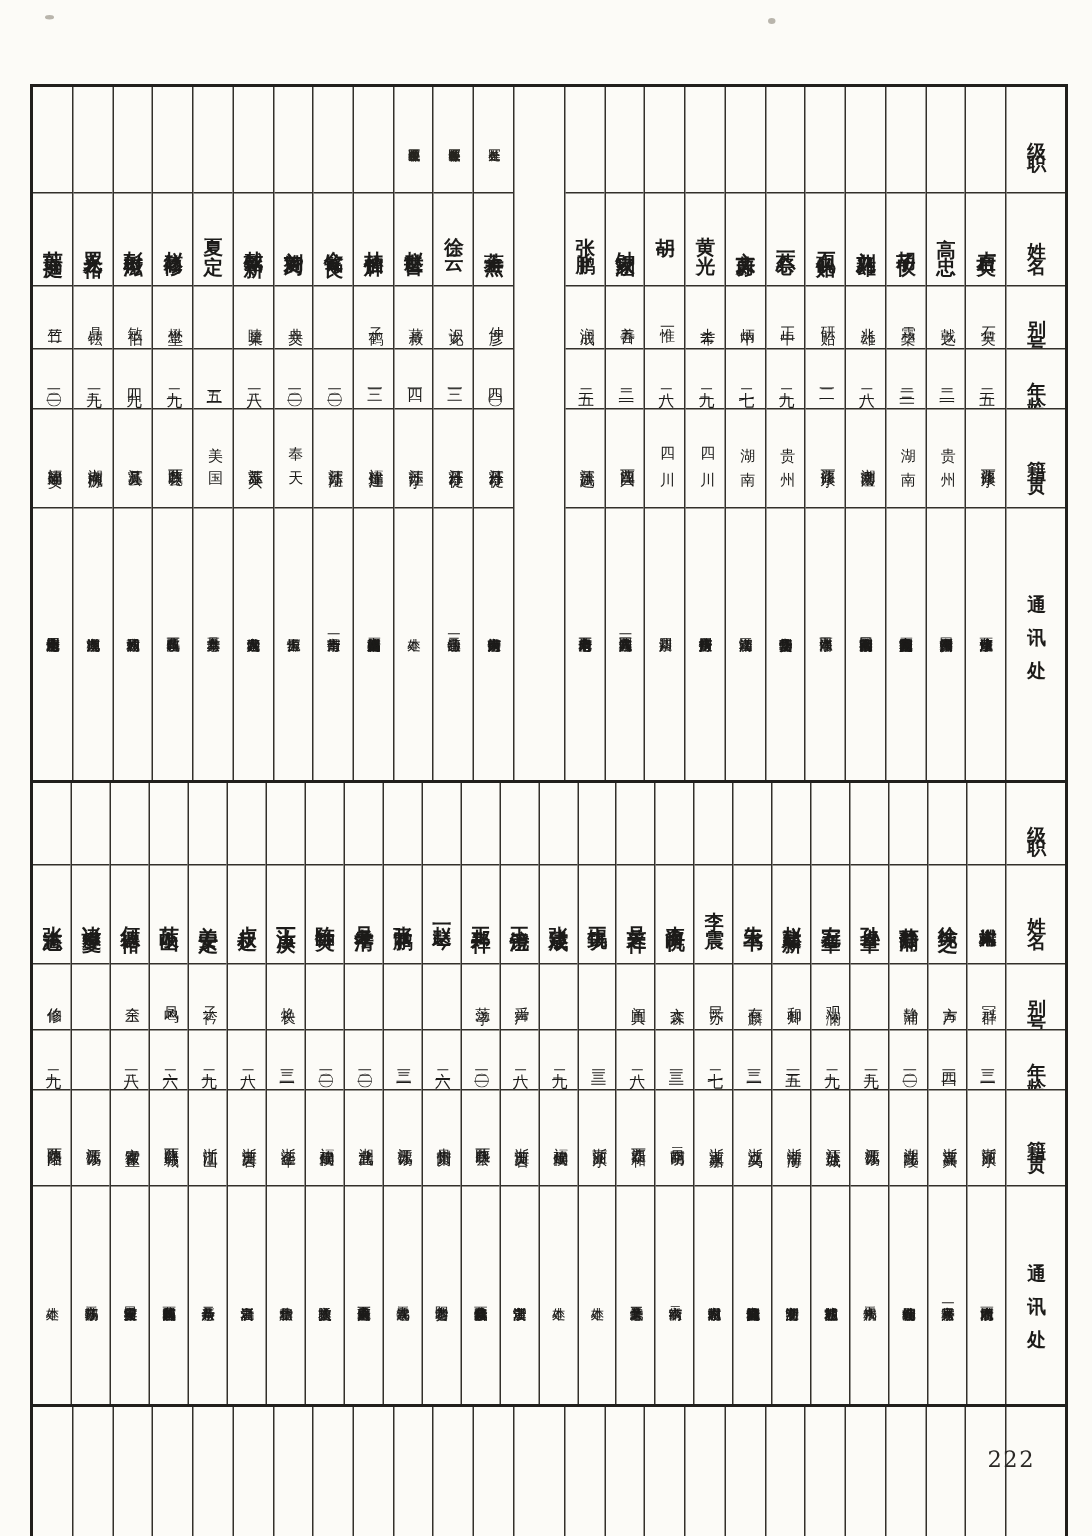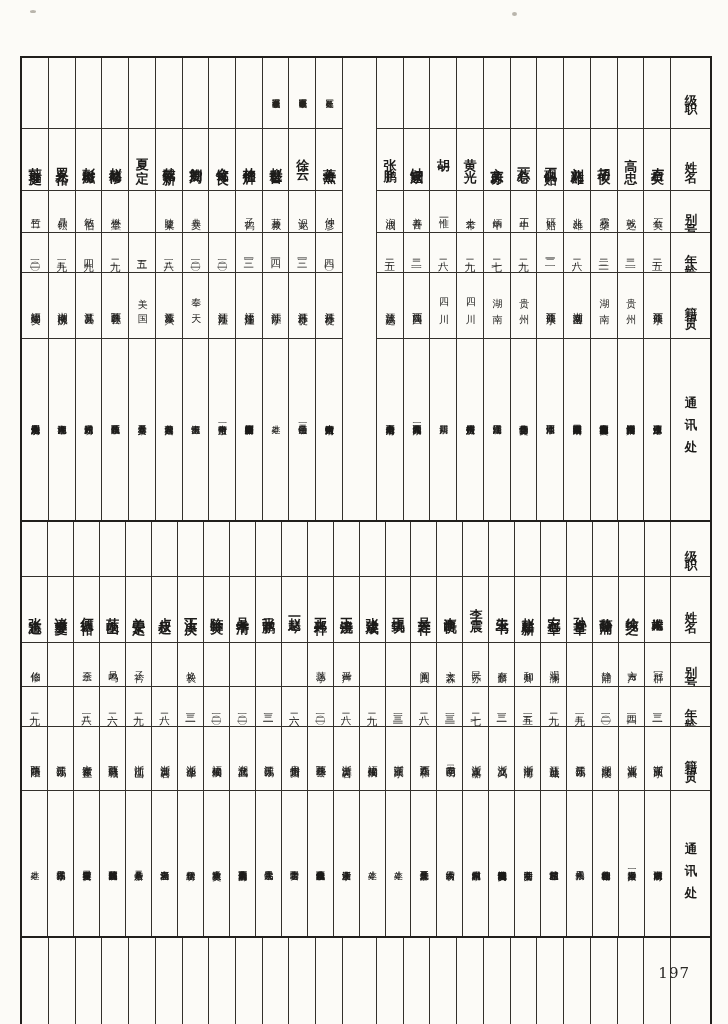--- a/index.html
+++ b/index.html
@@ -474,16 +474,16 @@
       </div>
       <div class="vcol person-col">
         <div class="vcell c-rank" style="height: 54px; flex: 0 0 54px;"></div>
         <div class="vcell c-name" style="height: 66px; flex: 0 0 66px;">张志道</div>
         <div class="vcell c-alias" style="height: 44px; flex: 0 0 44px;">伯修</div>
         <div class="vcell c-age" style="height: 40px; flex: 0 0 40px;">二九</div>
         <div class="vcell c-origin" style="height: 64px; flex: 0 0 64px;">陕西泾阳</div>
         <div class="vcell c-address" style="height: 146px; flex: 0 0 146px;">本处</div>
       </div>
     </div>
-  <span class="page-number">197</span>
+  <span class="page-number">222</span>
   <div class="speck" style="left:512px;top:12px;width:5px;height:4px;"></div>
   <div class="speck" style="left:30px;top:10px;width:6px;height:3px;"></div>
 </div>
 
 </body></html>

